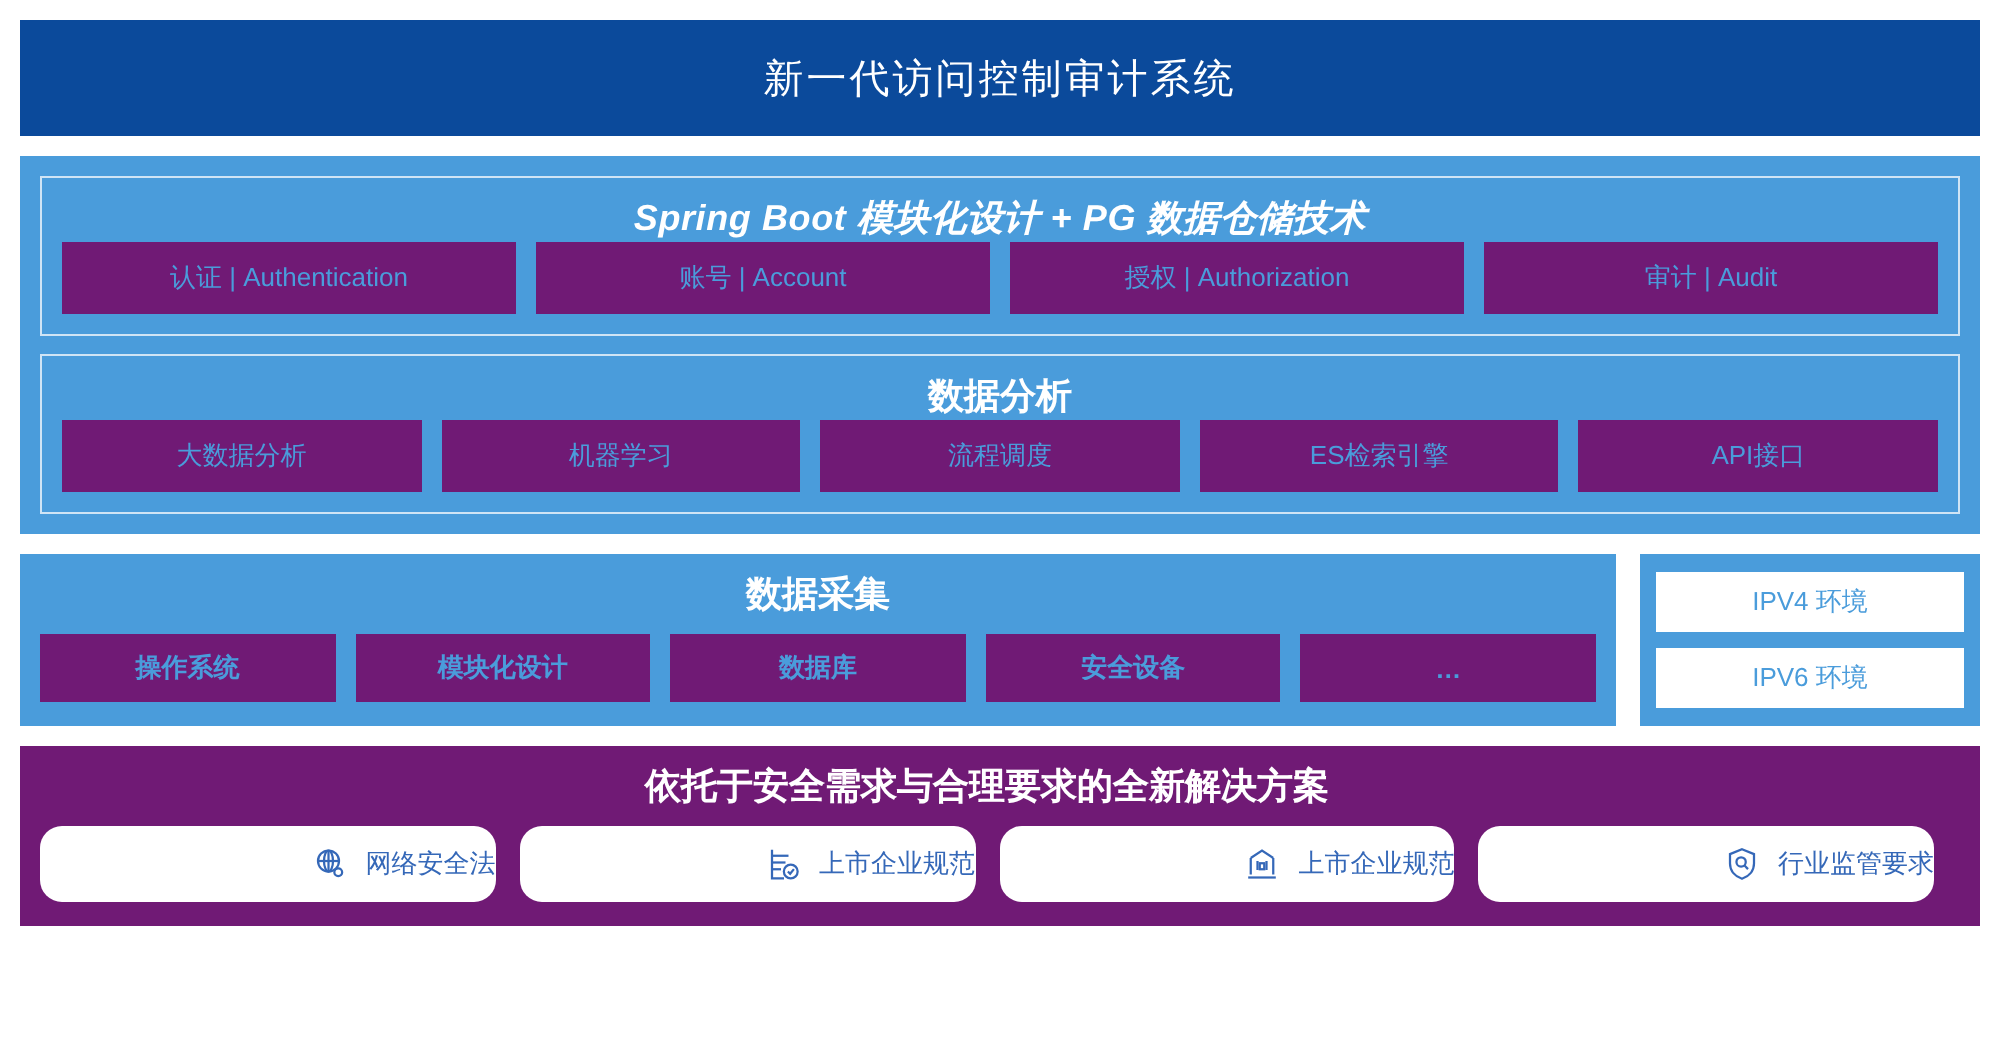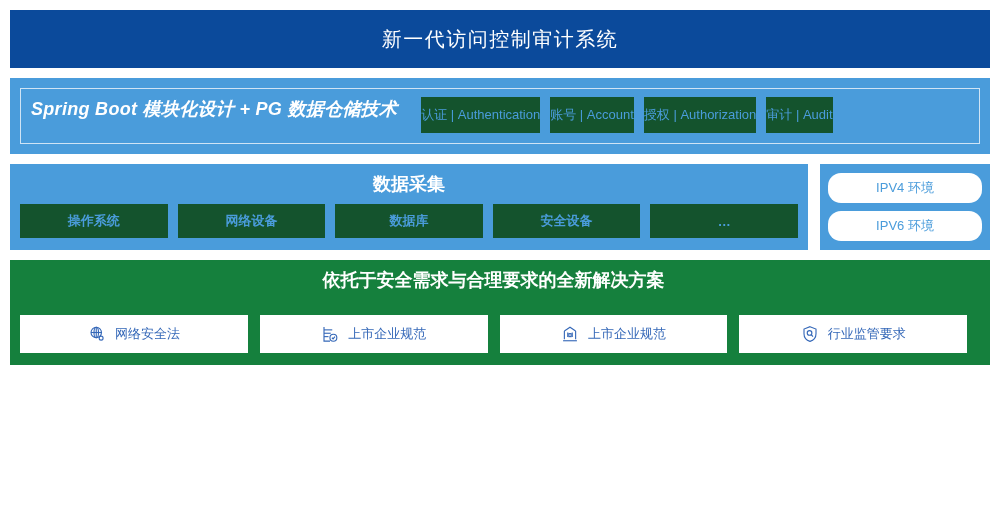--- a/index.html
+++ b/index.html
@@ -42,37 +42,38 @@
     padding: 10px;
     display: flex;
     flex-direction: column;
     gap: 9px;
     flex: none;
   }
   .panel {
     border: 1px solid #cfe4f5;
     padding: 8px 10px 10px 10px;
     display: flex;
-    gap: 24px;
+    flex-direction: column;
+    gap: 0;
   }
   .panel-title {
     text-align: center;
     color: #ffffff;
     font-size: 18px;
     font-weight: bold;
     line-height: 24px;
   }
   .panel-title.italic { font-style: italic; letter-spacing: 0.3px; }
   .chip-row {
     display: flex;
     gap: 10px;
   }
   .chip {
     flex: 1 1 0;
-    background: #14532d;
+    background: #701a75;
     height: 36px;
     display: flex;
     align-items: center;
     justify-content: center;
     color: #4a9cdb;
     font-size: 13px;
     white-space: nowrap;
   }
 
   
@@ -101,44 +102,44 @@
     justify-content: center;
   }
   .env-chip {
     background: #ffffff;
     height: 30px;
     display: flex;
     align-items: center;
     justify-content: center;
     color: #4a9cdb;
     font-size: 13px;
-    border-radius: 13px;
   }
 
   
   .solution {
-    background: #15803d;
+    background: #701a75;
     padding: 8px 23px 12px 10px;
     display: flex;
     flex-direction: column;
-    gap: 23px;
+    gap: 8px;
     flex: none;
   }
   .solution .panel-title { color: #ffffff; }
   .sol-row { display: flex; gap: 12px; }
   .sol-chip {
     flex: 1 1 0;
     background: #ffffff;
     height: 38px;
     display: flex;
     align-items: center;
-    justify-content: center;
+    justify-content: flex-end;
     gap: 9px;
     color: #3568b8;
     font-size: 13px;
+    border-radius: 11px;
   }
   .sol-chip svg { display: block; flex: none; }
 </style>
 </head>
 <body>
 
 <div class="page">
 
   <div class="header">
     <div class="header-title">新一代访问控制审计系统</div>
@@ -149,30 +150,40 @@
     <div class="panel">
       <div class="panel-title italic">Spring Boot 模块化设计 + PG 数据仓储技术</div>
       <div class="chip-row">
         <div class="chip">认证 | Authentication</div>
         <div class="chip">账号 | Account</div>
         <div class="chip">授权 | Authorization</div>
         <div class="chip">审计 | Audit</div>
       </div>
     </div>
 
+    <div class="panel">
+      <div class="panel-title">数据分析</div>
+      <div class="chip-row">
+        <div class="chip">大数据分析</div>
+        <div class="chip">机器学习</div>
+        <div class="chip">流程调度</div>
+        <div class="chip">ES检索引擎</div>
+        <div class="chip">API接口</div>
+      </div>
+    </div>
 
   </div>
 
   <div class="collect-row">
 
     <div class="collect-main">
       <div class="panel-title">数据采集</div>
       <div class="chip-row">
         <div class="chip">操作系统</div>
-        <div class="chip">网络设备</div>
+        <div class="chip">模块化设计</div>
         <div class="chip">数据库</div>
         <div class="chip">安全设备</div>
         <div class="chip">…</div>
       </div>
     </div>
 
     <div class="env-panel">
       <div class="env-chip">IPV4 环境</div>
       <div class="env-chip">IPV6 环境</div>
     </div>

